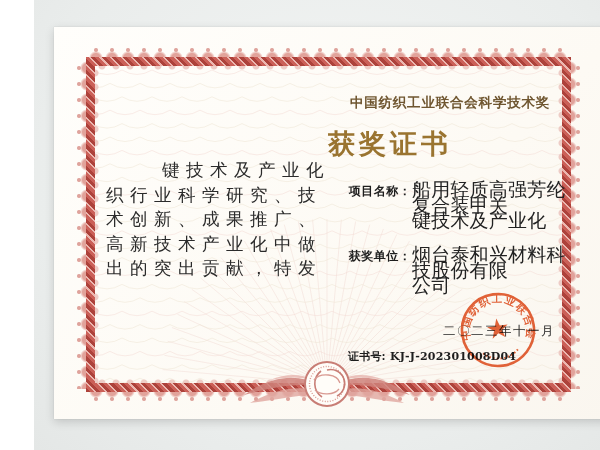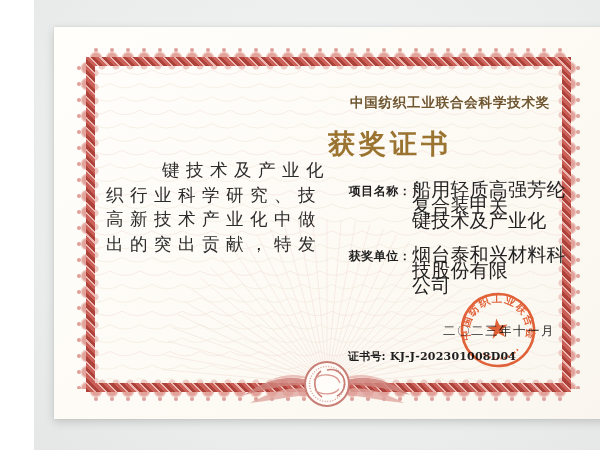--- a/index.html
+++ b/index.html
@@ -157,20 +157,21 @@
     <div class="fr fi-b"></div>
     <div class="fr fi-l"></div>
     <div class="fr fi-r"></div>
 
     <div class="txt award-title">中国纺织工业联合会科学技术奖</div>
     <div class="txt cert-title">获奖证书</div>
 
     <div class="txt body-text">
       <div class="ln1">键技术及产业化</div>
       <div>织行业科学研究、技</div>
+      <div>术创新、成果推广、</div>
       <div>高新技术产业化中做</div>
       <div>出的突出贡献，特发</div>
     </div>
 
     <div class="field-row f1">
       <div class="f-label">项目名称：</div>
       <div class="f-value">
         <div>船用轻质高强芳纶复合装甲关</div>
         <div>键技术及产业化</div>
       </div>

